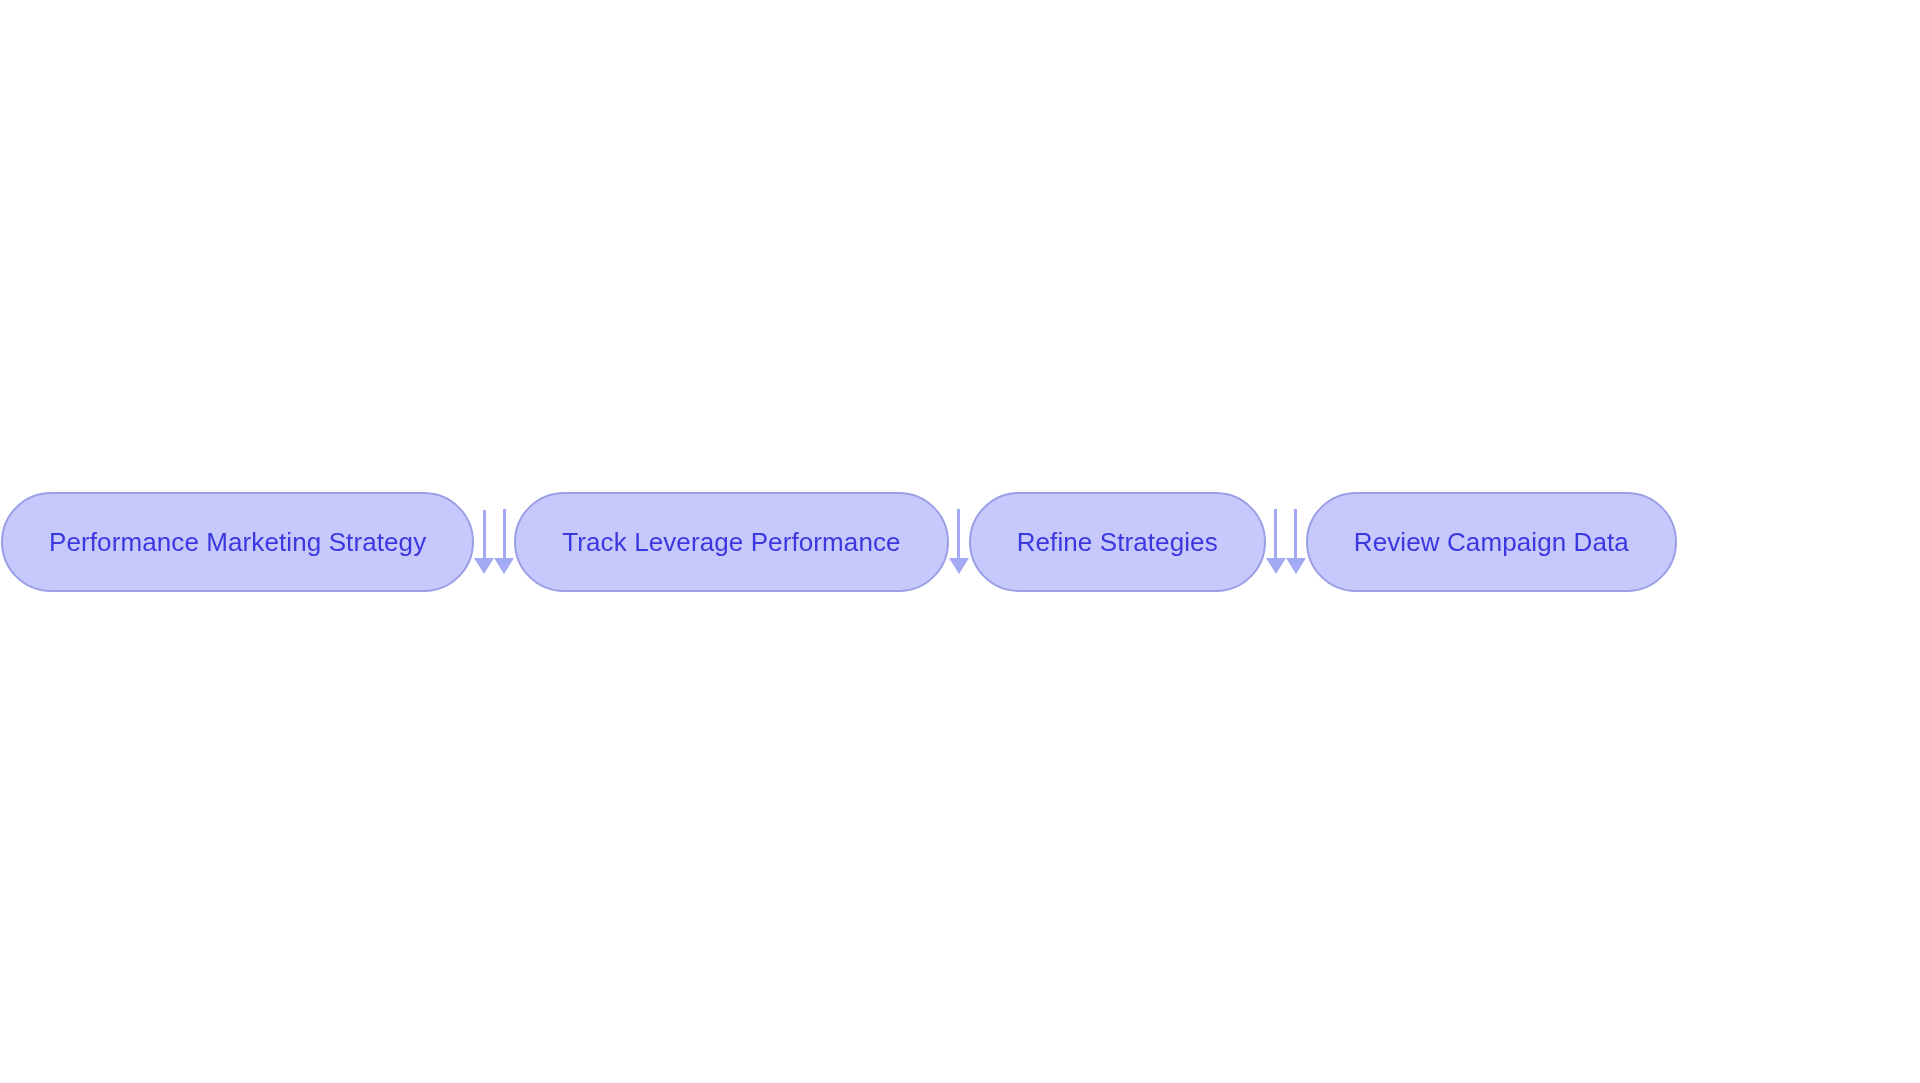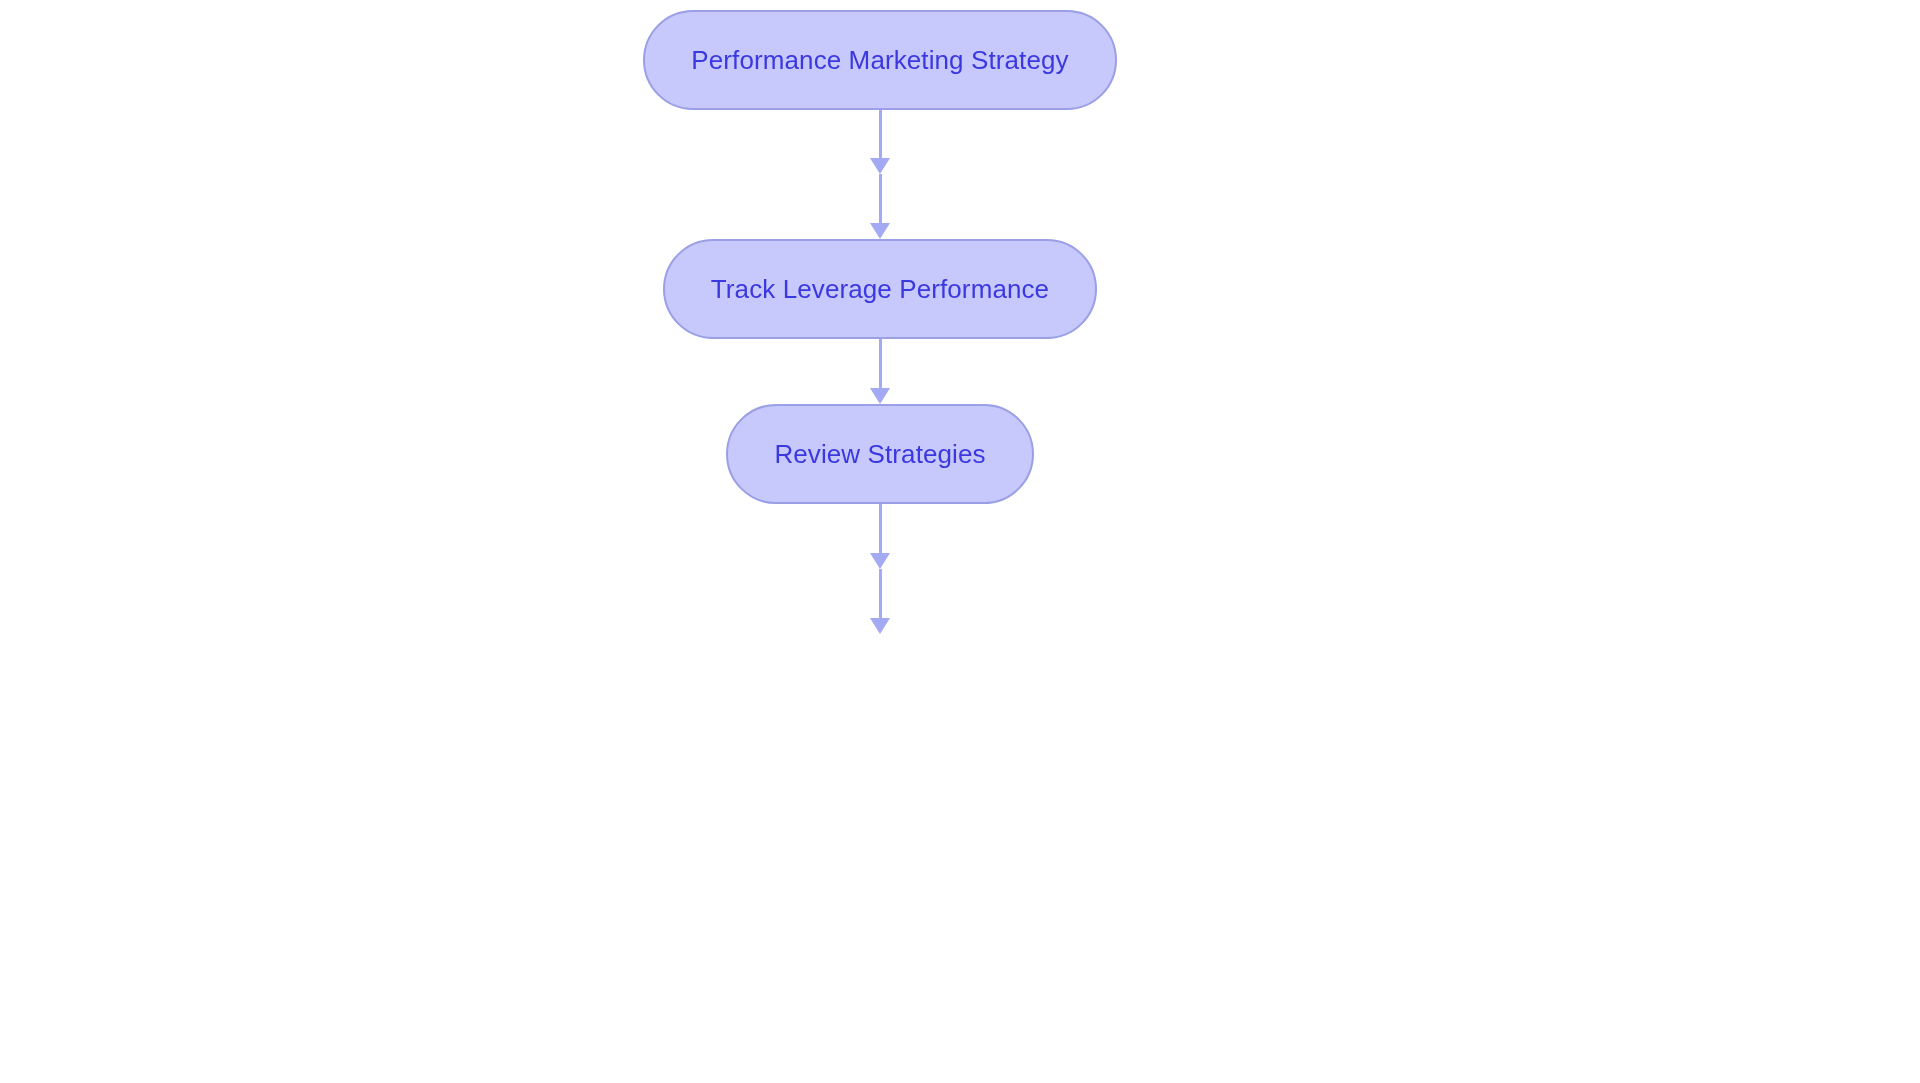--- a/index.html
+++ b/index.html
@@ -14,21 +14,21 @@
     overflow: hidden;
     font-family: "Liberation Sans", "DejaVu Sans", sans-serif;
   }
 
   #flowchart-canvas {
     position: relative;
     width: 1760px;
     height: 1083px;
     background: #ffffff;
     display: flex;
-    flex-direction: column;
+    flex-direction: row;
     align-items: center;
     justify-content: flex-start;
   }
 
   .flow-node {
     box-sizing: border-box;
     height: 100px;
     border: 2px solid #9a9fe6;
     background: #c7c8fb;
     border-radius: 50px;
@@ -104,28 +104,31 @@
   <div class="flow-node">
     <span class="flow-node-label">Track Leverage Performance</span>
   </div>
 
   <div class="flow-connector gap-3">
     <div class="conn-line"></div>
     <div class="conn-head"></div>
   </div>
 
   <div class="flow-node">
-    <span class="flow-node-label">Review Strategies</span>
+    <span class="flow-node-label">Refine Strategies</span>
   </div>
 
   <div class="flow-connector gap-4">
     <div class="conn-line"></div>
     <div class="conn-head"></div>
   </div>
 
 
   <div class="flow-connector gap-5">
     <div class="conn-line"></div>
     <div class="conn-head"></div>
   </div>
 
+  <div class="flow-node">
+    <span class="flow-node-label">Review Campaign Data</span>
+  </div>
 
 </div>
 
 </body></html>

